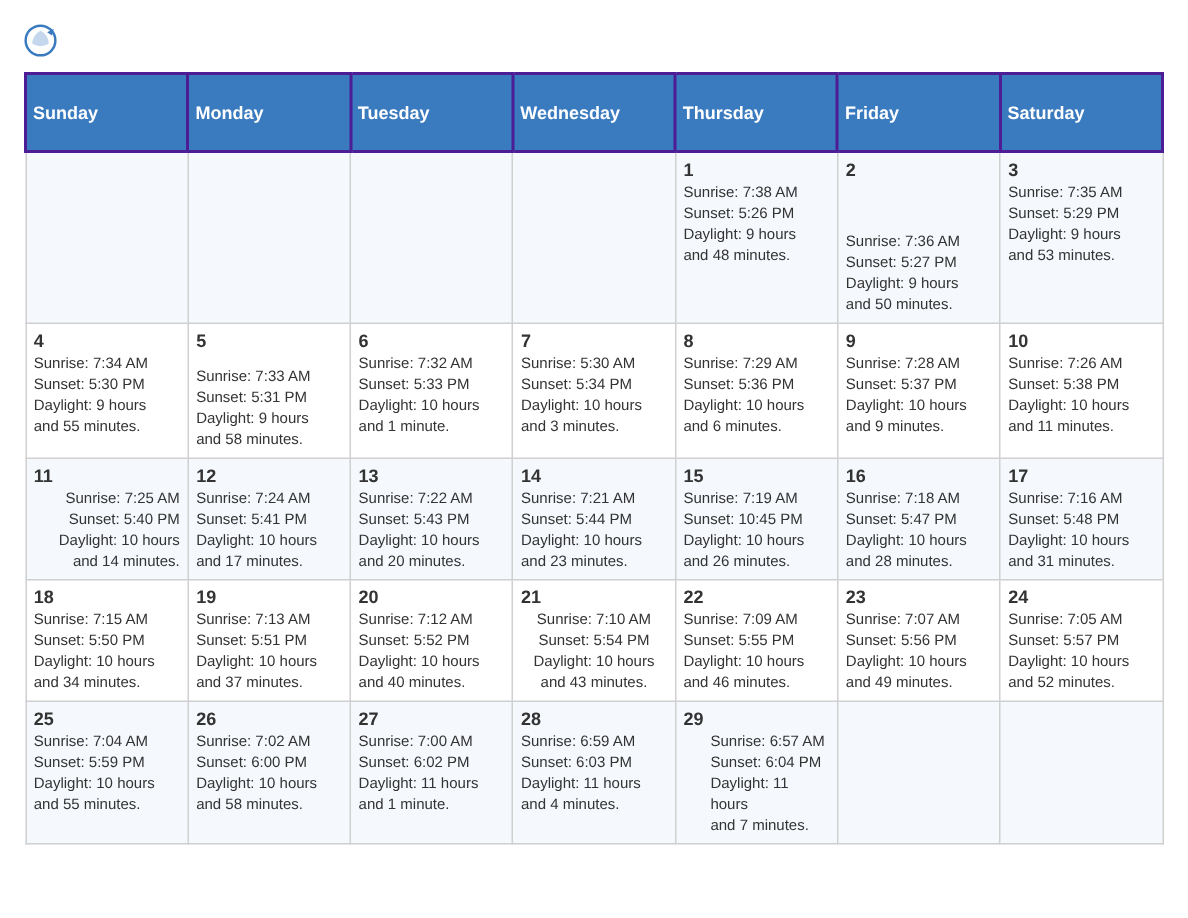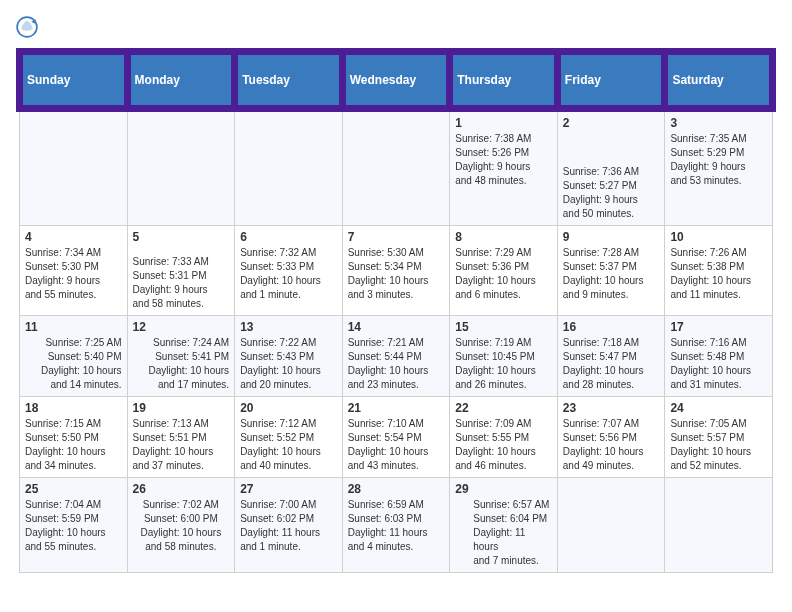--- a/index.html
+++ b/index.html
@@ -52,21 +52,21 @@
       border-collapse: collapse;
       table-layout: fixed;
     }
     thead tr th {
       background-color: #3a7abf;
       color: #fff;
       font-size: 12px;
       font-weight: bold;
       padding: 18px 4px;
       text-align: left;
-      border: 7px solid #4c1d95;
+      border: 2px solid #4c1d95;
     }
     tbody tr td {
       vertical-align: top;
       padding: 4px 5px;
       font-size: 10px;
       color: #333;
       border: 1px solid #d0d0d0;
       height: 80px;
       background: #fff;
     }
@@ -204,21 +204,21 @@
       <tr>
         <td>
           <span class="day-num">11</span>
           <div class="day-info" style="white-space: pre-line; text-align: right;">Sunrise: 7:25 AM
 Sunset: 5:40 PM
 Daylight: 10 hours
 and 14 minutes.</div>
         </td>
         <td>
           <span class="day-num">12</span>
-          <div class="day-info" style="white-space: pre-line; text-align: right;">Sunrise: 7:24 AM
+          <div class="day-info" style="white-space: pre-line;">Sunrise: 7:24 AM
 Sunset: 5:41 PM
 Daylight: 10 hours
 and 17 minutes.</div>
         </td>
         <td>
           <span class="day-num">13</span>
           <div class="day-info" style="white-space: pre-line;">Sunrise: 7:22 AM
 Sunset: 5:43 PM
 Daylight: 10 hours
 and 20 minutes.</div>
@@ -269,21 +269,21 @@
         </td>
         <td>
           <span class="day-num">20</span>
           <div class="day-info" style="white-space: pre-line;">Sunrise: 7:12 AM
 Sunset: 5:52 PM
 Daylight: 10 hours
 and 40 minutes.</div>
         </td>
         <td>
           <span class="day-num">21</span>
-          <div class="day-info" style="white-space: pre-line;">Sunrise: 7:10 AM
+          <div class="day-info" style="white-space: pre-line; text-align: center;">Sunrise: 7:10 AM
 Sunset: 5:54 PM
 Daylight: 10 hours
 and 43 minutes.</div>
         </td>
         <td>
           <span class="day-num">22</span>
           <div class="day-info" style="white-space: pre-line;">Sunrise: 7:09 AM
 Sunset: 5:55 PM
 Daylight: 10 hours
 and 46 minutes.</div>
@@ -306,21 +306,21 @@
       <tr>
         <td>
           <span class="day-num">25</span>
           <div class="day-info" style="white-space: pre-line;">Sunrise: 7:04 AM
 Sunset: 5:59 PM
 Daylight: 10 hours
 and 55 minutes.</div>
         </td>
         <td>
           <span class="day-num">26</span>
-          <div class="day-info" style="white-space: pre-line; text-align: center;">Sunrise: 7:02 AM
+          <div class="day-info" style="white-space: pre-line;">Sunrise: 7:02 AM
 Sunset: 6:00 PM
 Daylight: 10 hours
 and 58 minutes.</div>
         </td>
         <td>
           <span class="day-num">27</span>
           <div class="day-info" style="white-space: pre-line;">Sunrise: 7:00 AM
 Sunset: 6:02 PM
 Daylight: 11 hours
 and 1 minute.</div>

